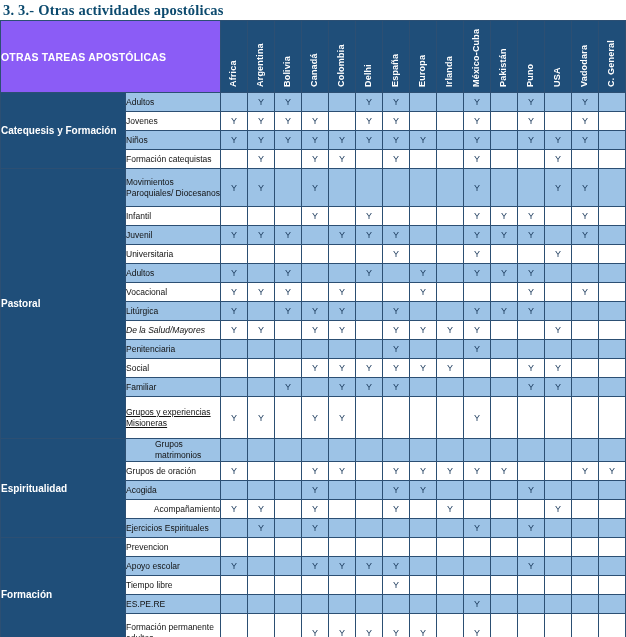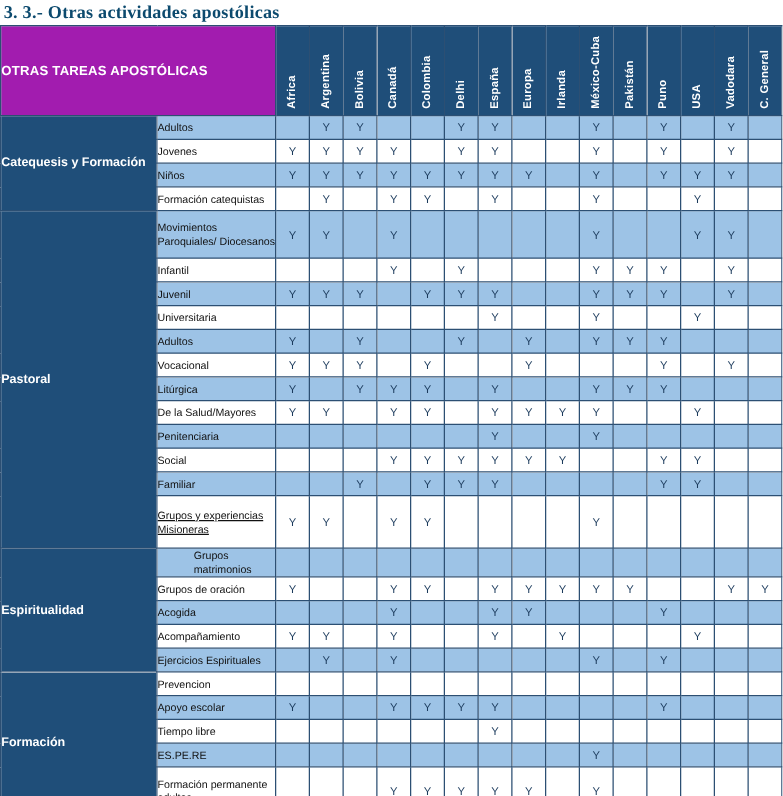--- a/index.html
+++ b/index.html
@@ -31,21 +31,21 @@
   }
   table.grid td, table.grid th {
     border: 1px solid #2c4f73;
     padding: 0;
     vertical-align: middle;
     overflow: hidden;
   }
 
   
   .hdr-main {
-    background: #a21caf;
+    background: #8b5cf6;
     color: #ffffff;
     font-weight: bold;
     font-size: 10.5px;
     text-align: left;
     padding-left: 6px;
     letter-spacing: 0.2px;
     height: 72px;
   }
   .hdr-rot {
     background: #1f4e79;
@@ -358,21 +358,21 @@
           <td class="cell shade"></td>
           <td class="cell shade"></td>
           <td class="cell shade">Y</td>
           <td class="cell shade">Y</td>
           <td class="cell shade">Y</td>
           <td class="cell shade"></td>
           <td class="cell shade"></td>
           <td class="cell shade"></td>
         </tr>
         <tr>
-          <td class="sub plain" style="height: 19px;">De la Salud/Mayores</td>
+          <td class="sub plain" style="height: 19px; font-style: italic;">De la Salud/Mayores</td>
           <td class="cell plain">Y</td>
           <td class="cell plain">Y</td>
           <td class="cell plain"></td>
           <td class="cell plain">Y</td>
           <td class="cell plain">Y</td>
           <td class="cell plain"></td>
           <td class="cell plain">Y</td>
           <td class="cell plain">Y</td>
           <td class="cell plain">Y</td>
           <td class="cell plain">Y</td>
@@ -503,21 +503,21 @@
           <td class="cell shade">Y</td>
           <td class="cell shade"></td>
           <td class="cell shade"></td>
           <td class="cell shade"></td>
           <td class="cell shade">Y</td>
           <td class="cell shade"></td>
           <td class="cell shade"></td>
           <td class="cell shade"></td>
         </tr>
         <tr>
-          <td class="sub plain" style="height: 19px;">Acompañamiento</td>
+          <td class="sub plain" style="height: 19px; text-align: right;">Acompañamiento</td>
           <td class="cell plain">Y</td>
           <td class="cell plain">Y</td>
           <td class="cell plain"></td>
           <td class="cell plain">Y</td>
           <td class="cell plain"></td>
           <td class="cell plain"></td>
           <td class="cell plain">Y</td>
           <td class="cell plain"></td>
           <td class="cell plain">Y</td>
           <td class="cell plain"></td>

